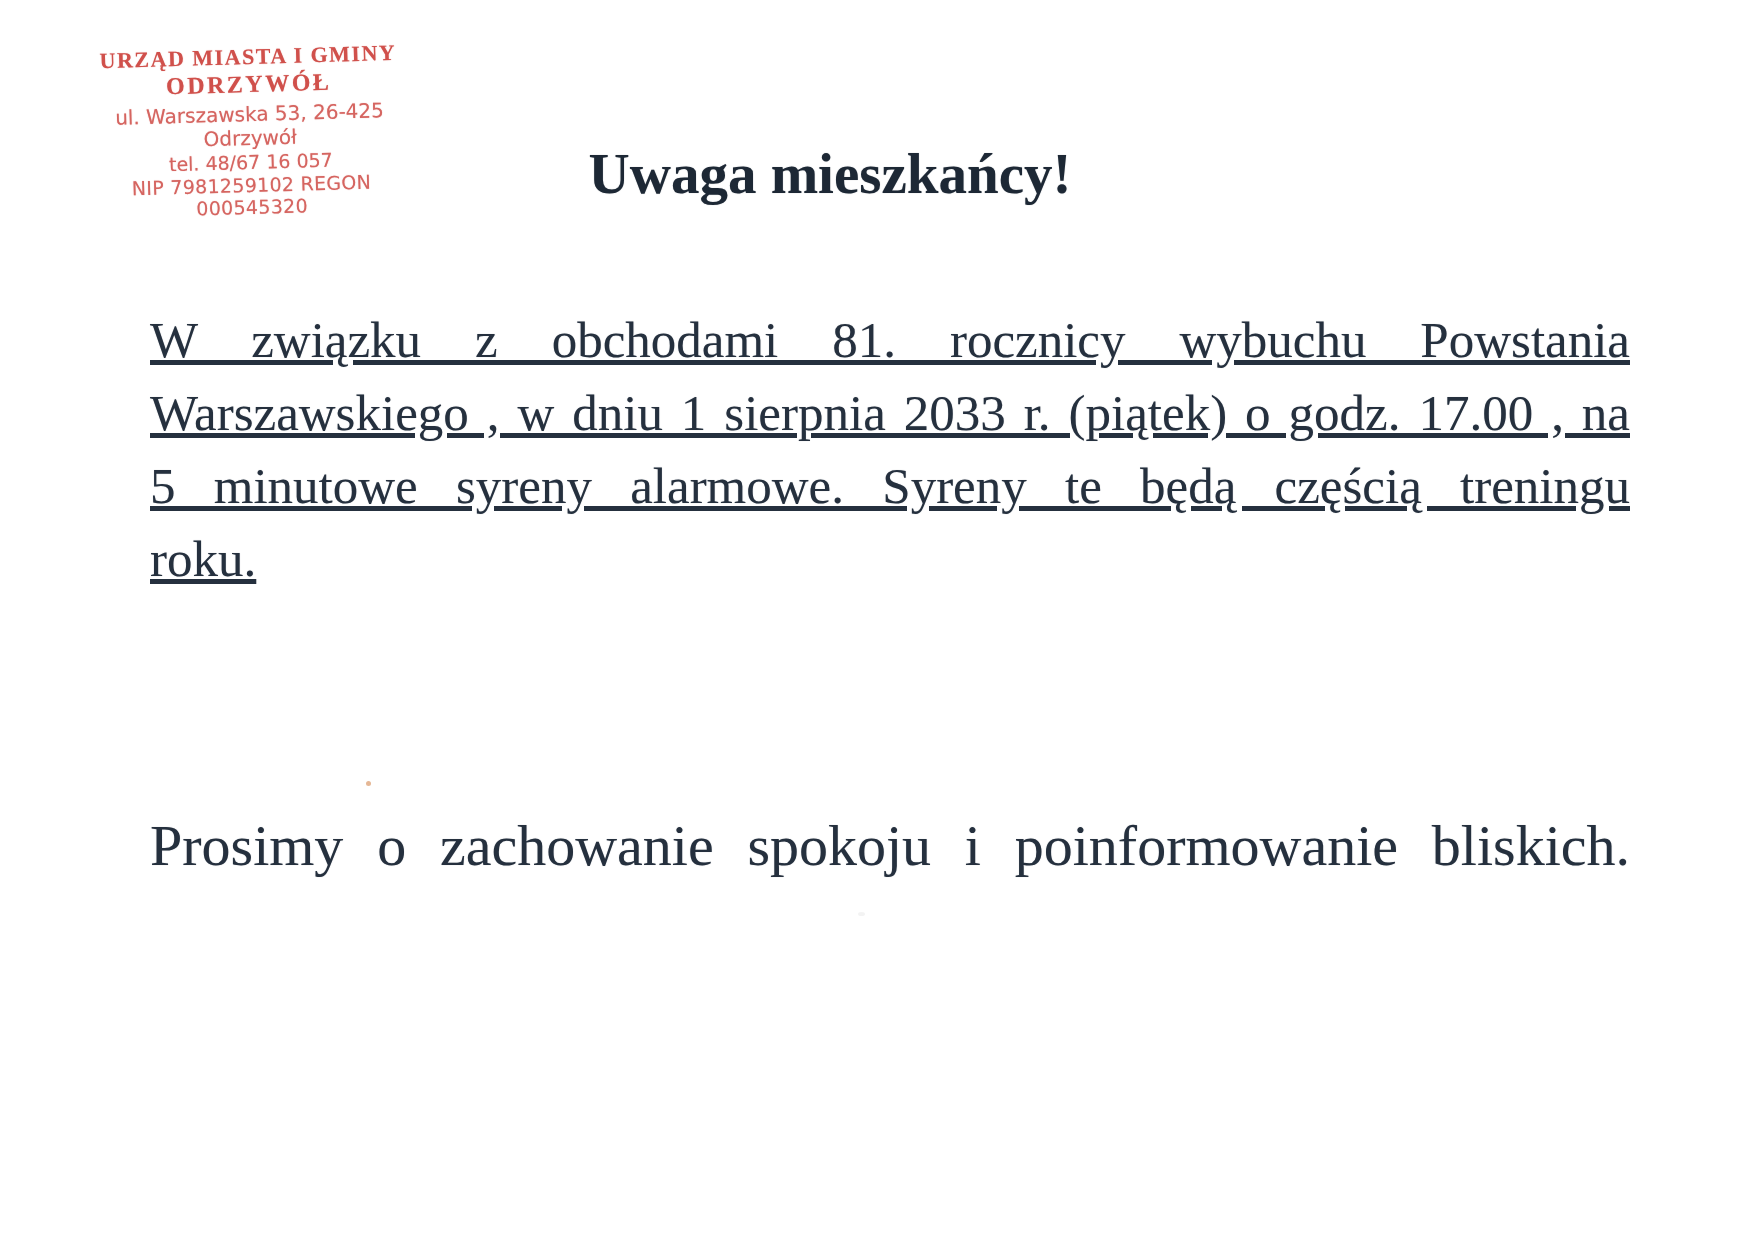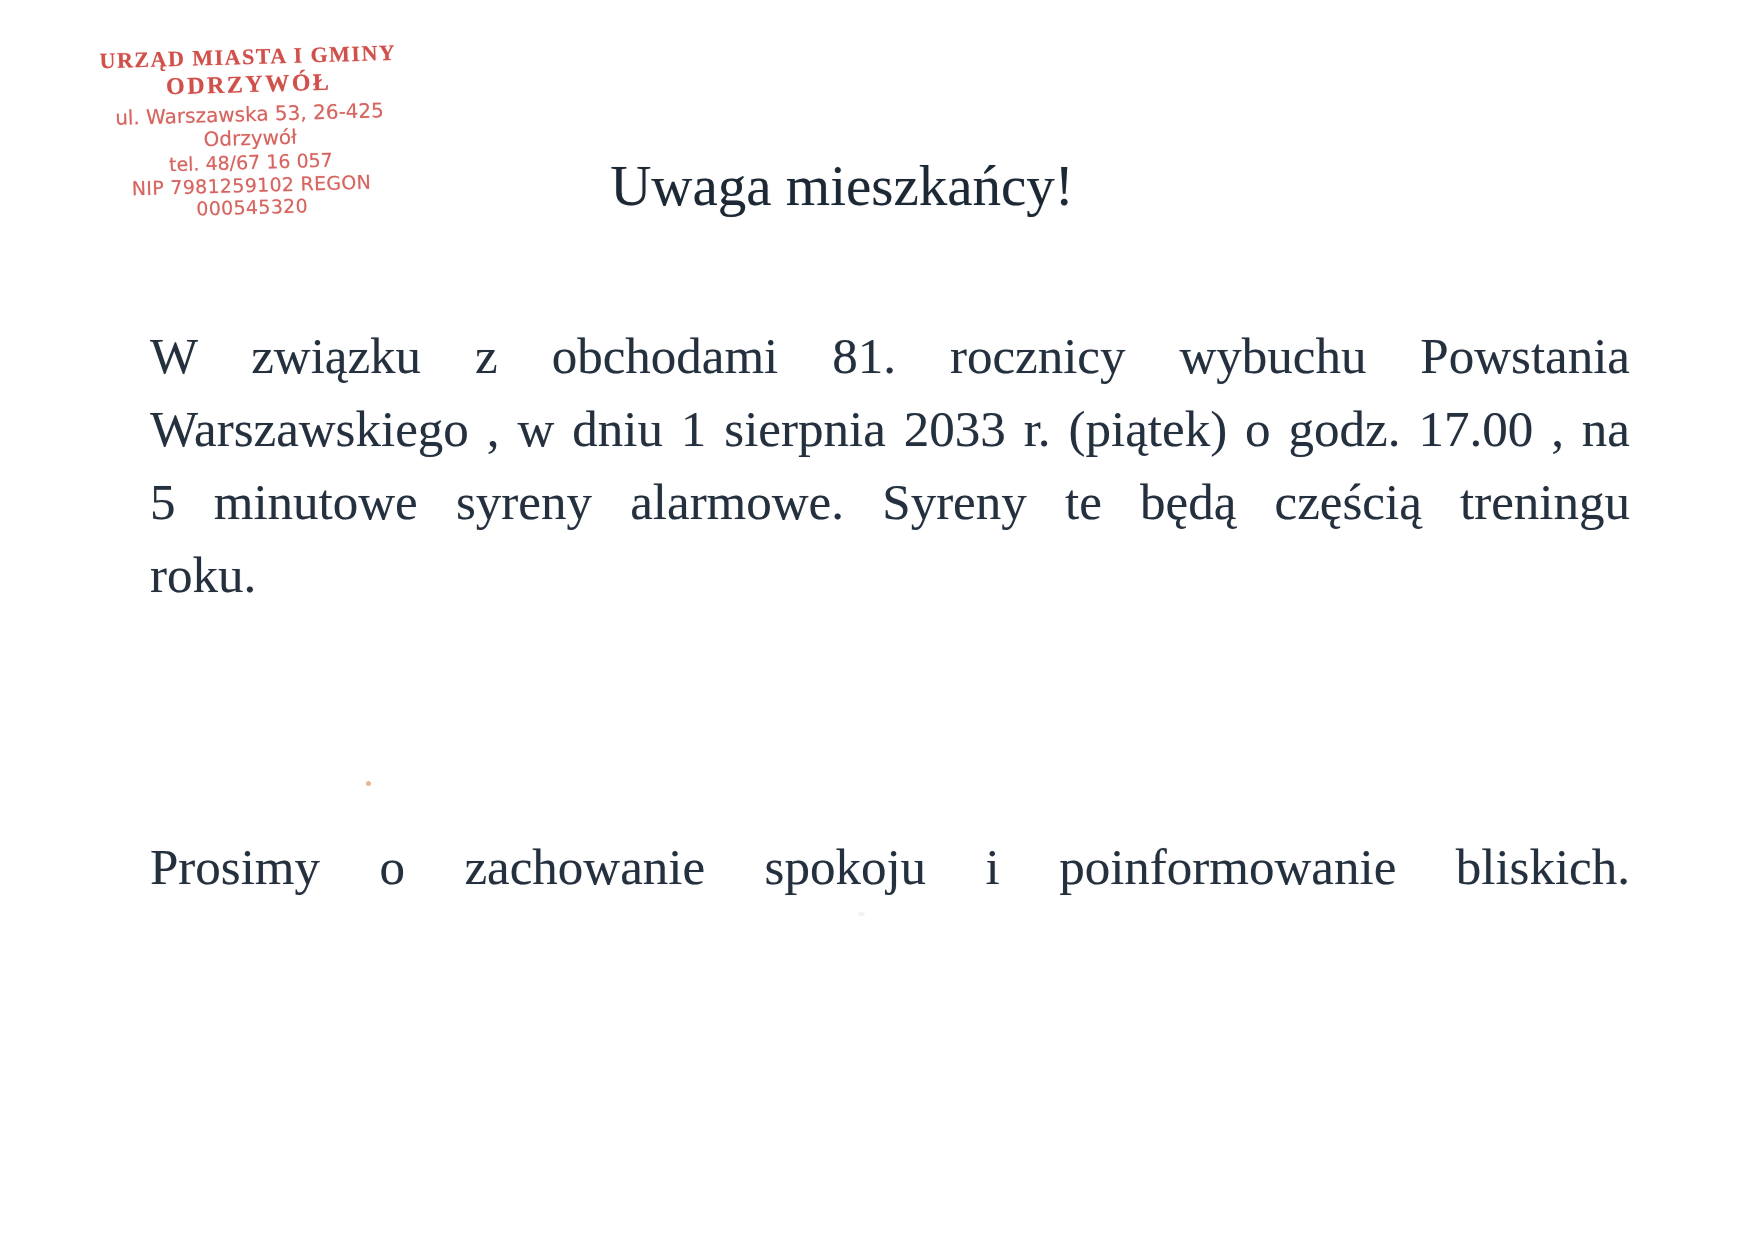--- a/index.html
+++ b/index.html
@@ -42,60 +42,61 @@
   .s3 { font-size: 20px; margin-top: 4px; }
   .s4 { font-size: 19px; margin-top: 1px; }
   .s5 { font-size: 19px; margin-top: 1px; letter-spacing: 0.3px; }
 
   
   .title {
     position: absolute;
     left: 90px;
     top: 140px;
     width: 1480px;
-    margin: 12px;
+    margin: 0;
     text-align: center;
     font-size: 57px;
     line-height: 68px;
-    font-weight: normal;
+    font-weight: bold;
     color: #1d2835;
     text-shadow: 0 0 1px rgba(29, 40, 53, 0.35);
   }
 
   
   .paragraph {
     position: absolute;
     left: 150px;
-    top: 320px;
+    top: 304px;
     width: 1480px;
     font-size: 51px;
     color: #25303e;
     text-shadow: 0 0 1px rgba(37, 48, 62, 0.3);
+    text-decoration: underline;
   }
   .pline {
     height: 73px;
     line-height: 73px;
     text-align: justify;
     text-align-last: justify;
     -moz-text-align-last: justify;
     white-space: normal;
   }
   .pline.lastline {
     text-align: right;
     text-align-last: left;
     -moz-text-align-last: left;
   }
 
   
   .closing {
     position: absolute;
     left: 150px;
-    top: 831px;
+    top: 809px;
     width: 1480px;
-    font-size: 51px;
+    font-size: 58px;
     line-height: 73px;
     color: #25303e;
     text-align: justify;
     text-align-last: justify;
     -moz-text-align-last: justify;
     text-shadow: 0 0 1px rgba(37, 48, 62, 0.3);
     font-family: Liberation Serif, serif;
   }
 
   

